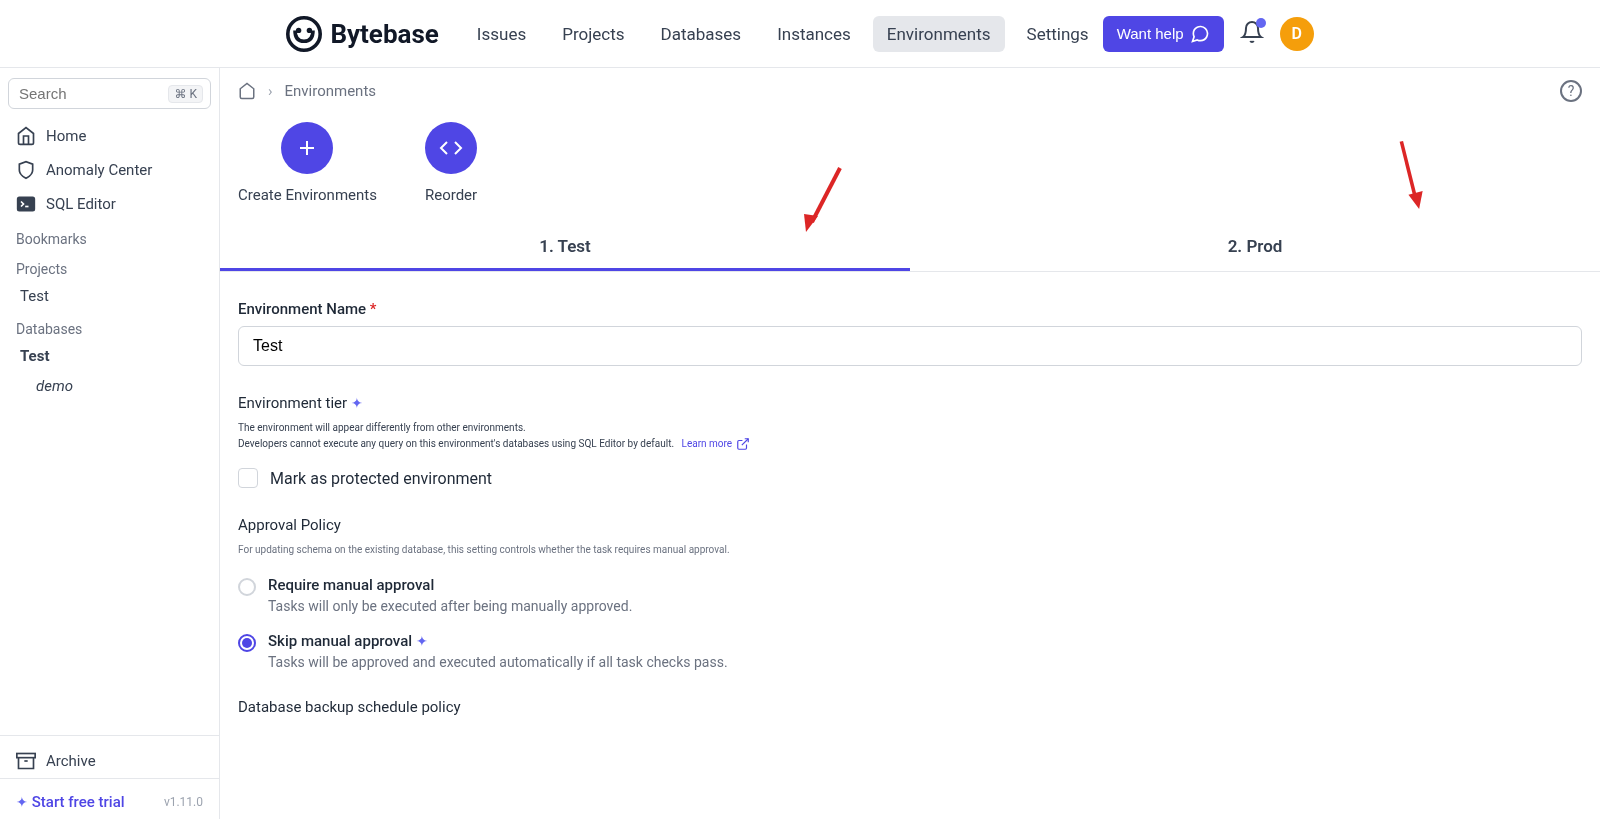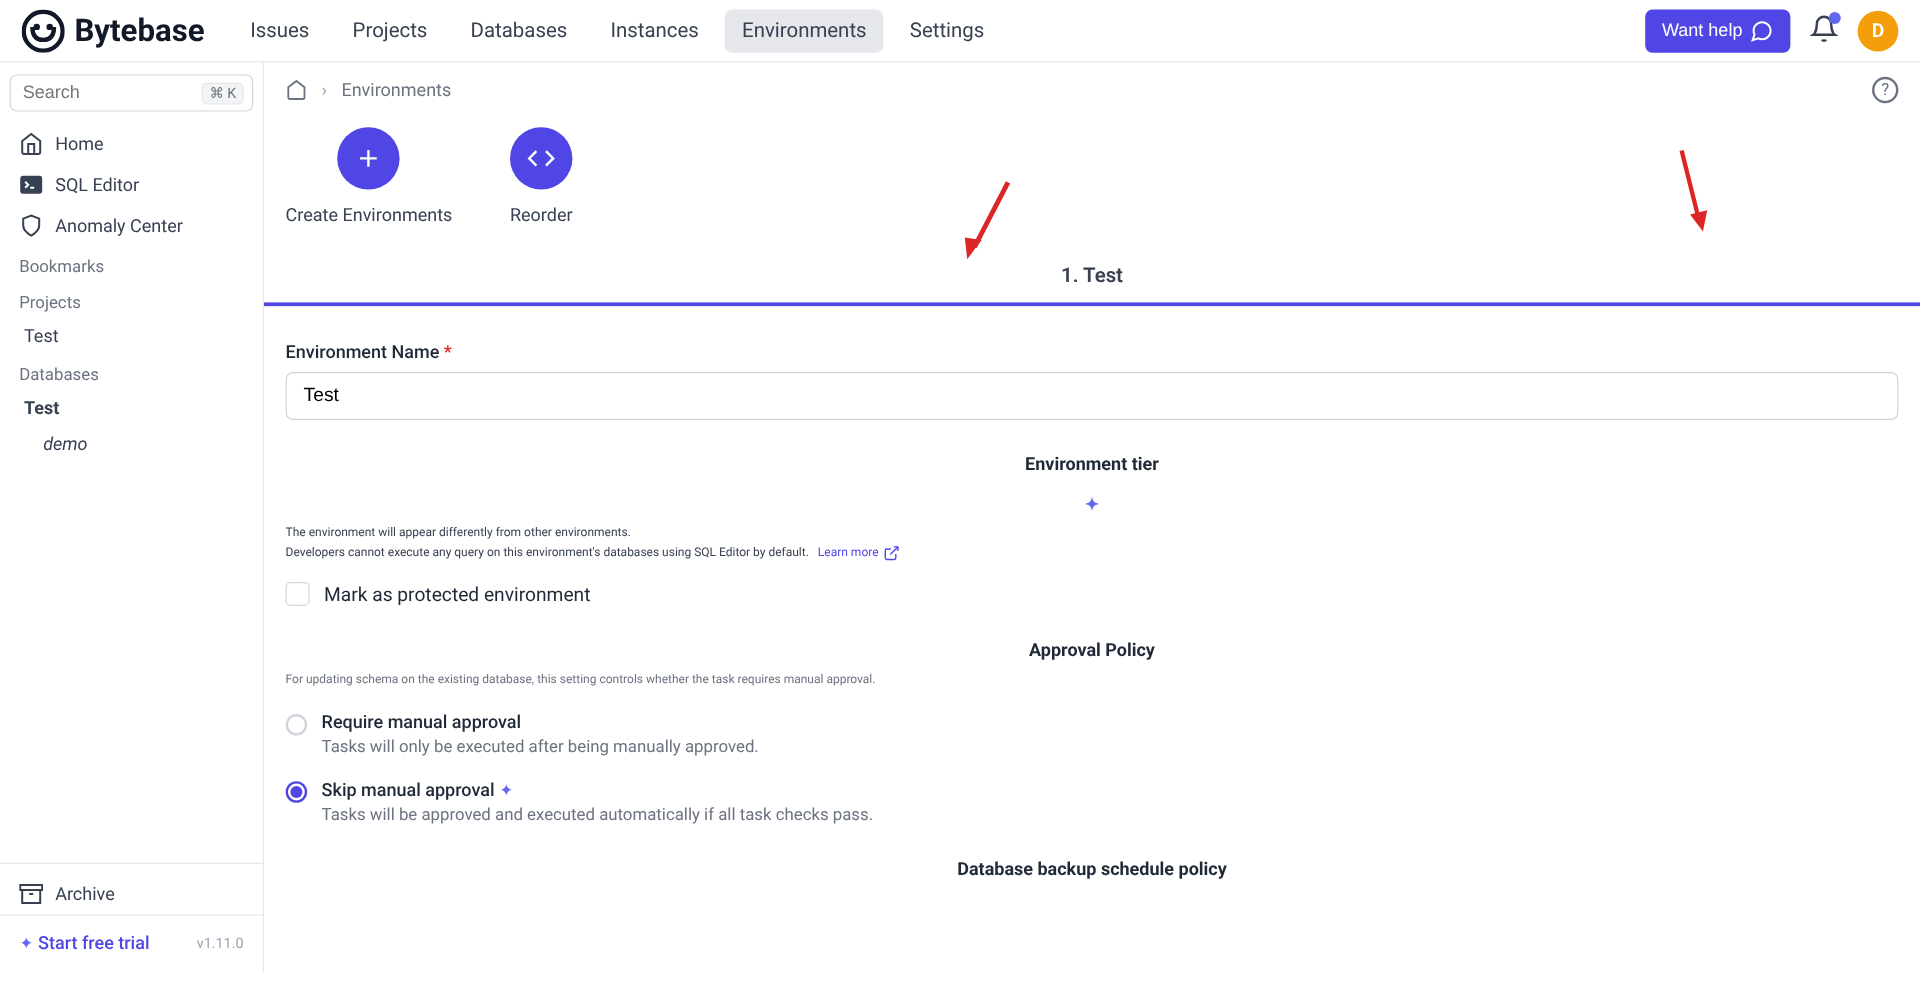--- a/index.html
+++ b/index.html
@@ -1,19 +1,19 @@
 <!DOCTYPE html>
 <html><head>
   <meta charset="utf-8">
   <style>
     * { box-sizing: border-box; margin: 0; padding: 0; }
     body { font-family: -apple-system, BlinkMacSystemFont, "Segoe UI", Roboto, sans-serif; color: #1f2937; background: #fff; }
     
     
-    .header { display: flex; align-items: center; justify-content: space-between; padding: 0 18px; height: 52px; border-bottom: 1px solid #e5e7eb; }
+    .header { display: flex; align-items: center; justify-content: center; padding: 0 18px; height: 68px; border-bottom: 1px solid #e5e7eb; }
     .header-left { display: flex; align-items: center; gap: 24px; }
     .logo { display: flex; align-items: center; gap: 8px; font-size: 26px; font-weight: 700; color: #111827; }
     .logo-icon { width: 36px; height: 36px; }
     .nav-links { display: flex; gap: 8px; }
     .nav-link { padding: 8px 14px; font-size: 17px; color: #374151; text-decoration: none; border-radius: 6px; cursor: pointer; }
     .nav-link.active { background: #e5e7eb; }
     .header-right { display: flex; align-items: center; gap: 16px; }
     .help-btn { background: #4f46e5; color: #fff; border: none; padding: 8px 14px; border-radius: 6px; font-size: 15px; font-weight: 500; cursor: pointer; display: flex; align-items: center; gap: 6px; }
     .bell-wrap { position: relative; cursor: pointer; }
     .bell-dot { position: absolute; top: -2px; right: -2px; width: 10px; height: 10px; background: #6366f1; border-radius: 50%; }
@@ -52,21 +52,21 @@
     
     .tabs { display: flex; border-bottom: 1px solid #e5e7eb; }
     .tab { flex: 1; text-align: center; padding: 12px 0; font-size: 17px; font-weight: 600; color: #374151; cursor: pointer; }
     .tab.active { border-bottom: 3px solid #4f46e5; }
     
     .form-area { padding: 28px 18px; max-width: 1520px; }
     .field-label { font-size: 15px; font-weight: 500; margin-bottom: 8px; }
     .req { color: #dc2626; }
     .text-input { width: 100%; padding: 10px 14px; border: 1px solid #d1d5db; border-radius: 6px; font-size: 16px; margin-bottom: 28px; }
     
-    .section-head { font-size: 15px; font-weight: 700; display: flex; align-items: center; gap: 16px; flex-direction: column; }
+    .section-head { font-size: 15px; font-weight: 400; display: flex; align-items: center; gap: 4px; }
     .section-desc { font-size: 10px; color: #374151; margin-top: 8px; line-height: 1.6; }
     .learn-more { color: #4f46e5; text-decoration: none; display: inline-flex; align-items: center; gap: 4px; }
     .check-row { display: flex; align-items: center; gap: 12px; margin-top: 16px; margin-bottom: 28px; }
     .checkbox { width: 20px; height: 20px; border: 1px solid #d1d5db; border-radius: 4px; cursor: pointer; }
     .sparkle { color: #6366f1; font-size: 14px; }
     
     .radio-group { margin-top: 18px; }
     .radio-item { display: flex; gap: 12px; margin-bottom: 18px; cursor: pointer;}
     .radio { width: 18px; height: 18px; border: 2px solid #d1d5db; border-radius: 50%; margin-top: 2px; flex-shrink: 0; display:flex; align-items:center; justify-content:center; }
     .radio.checked { border-color: #4f46e5; }
@@ -128,31 +128,31 @@
     </div>
     <div class="side-item">
       <svg class="icon-svg" viewBox="0 0 24 24">
           <path d="M3 9l9-7 9 7v11a2 2 0 0 1-2 2H5a2 2 0 0 1-2-2z"></path>
           <polyline points="9 22 9 12 15 12 15 22"></polyline>
         </svg>
       <span>Home</span>
     </div>
     <div class="side-item">
       <svg class="icon-svg" viewBox="0 0 24 24">
+          <path d="M12 22s8-4 8-10V5l-8-3-8 3v7c0 6 8 10 8 10z"></path>
+        </svg>
+      <span>Anomaly Center</span>
+    </div>
+    <div class="side-item">
+      <svg class="icon-svg" viewBox="0 0 24 24">
           <rect x="2" y="4" width="20" height="16" rx="2" fill="#374151"></rect>
           <polyline points="6 9 9 12 6 15" stroke="#fff"></polyline>
           <line x1="11" y1="15" x2="15" y2="15" stroke="#fff"></line>
         </svg>
       <span>SQL Editor</span>
-    </div>
-    <div class="side-item">
-      <svg class="icon-svg" viewBox="0 0 24 24">
-          <path d="M12 22s8-4 8-10V5l-8-3-8 3v7c0 6 8 10 8 10z"></path>
-        </svg>
-      <span>Anomaly Center</span>
     </div>
     <div class="side-section">Bookmarks</div>
     <div class="side-section">Projects</div>
     <div class="side-sub">Test</div>
     <div class="side-section">Databases</div>
     <div class="side-sub bold">Test</div>
     <div class="side-sub indent">demo</div>
     <div class="sidebar-spacer"></div>
     <div class="sidebar-footer">
       <div class="side-item">
@@ -216,20 +216,21 @@
     </div>
     <div class="arrow" style="left:1168px;top:68px">
       <svg viewBox="0 0 48 90">
           <line x1="12" y1="6" x2="28" y2="70" stroke="#dc2626" stroke-width="4"></line>
           <polygon points="32,82 36,62 20,66" fill="#dc2626"></polygon>
         </svg>
     </div>
 
     <div class="tabs">
       <div class="tab active">1. Test</div>
+      <div class="tab">2. Prod</div>
     </div>
 
     <div class="form-area">
       <div class="field-label">
         <span>Environment Name</span> <span class="req">*</span>
       </div>
       <input class="text-input" value="Test" style="">
 
       <div class="section-head">
         <span>Environment tier</span>

